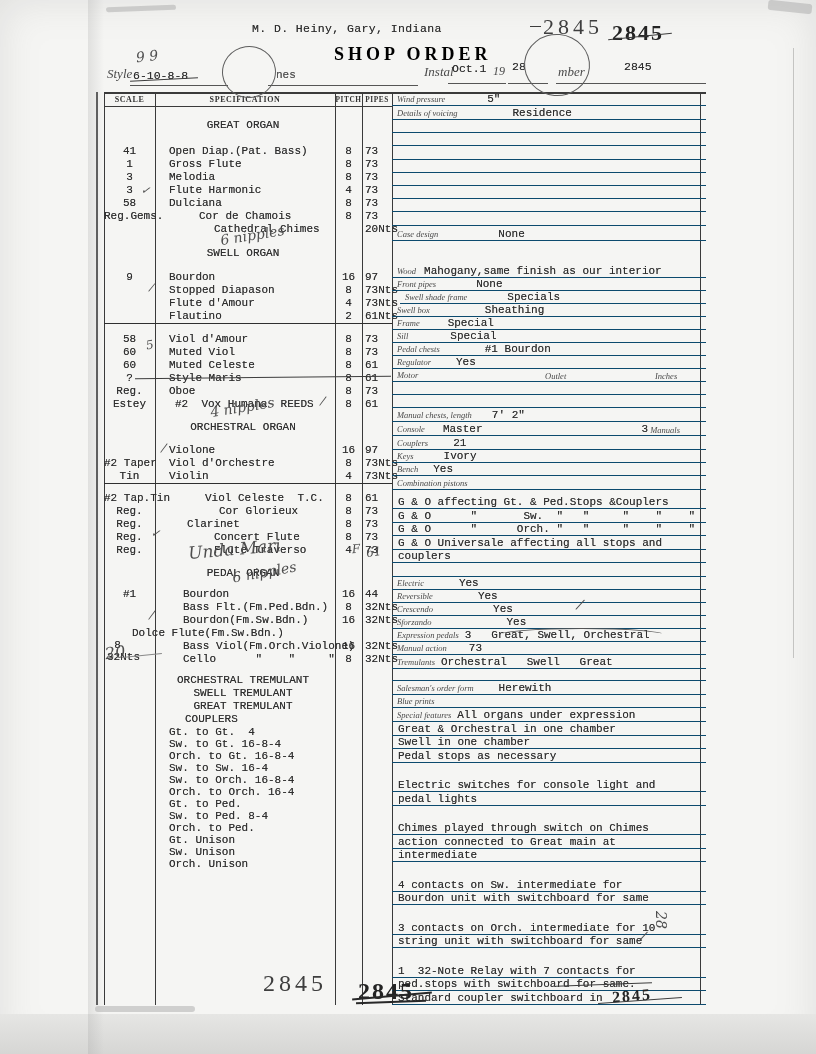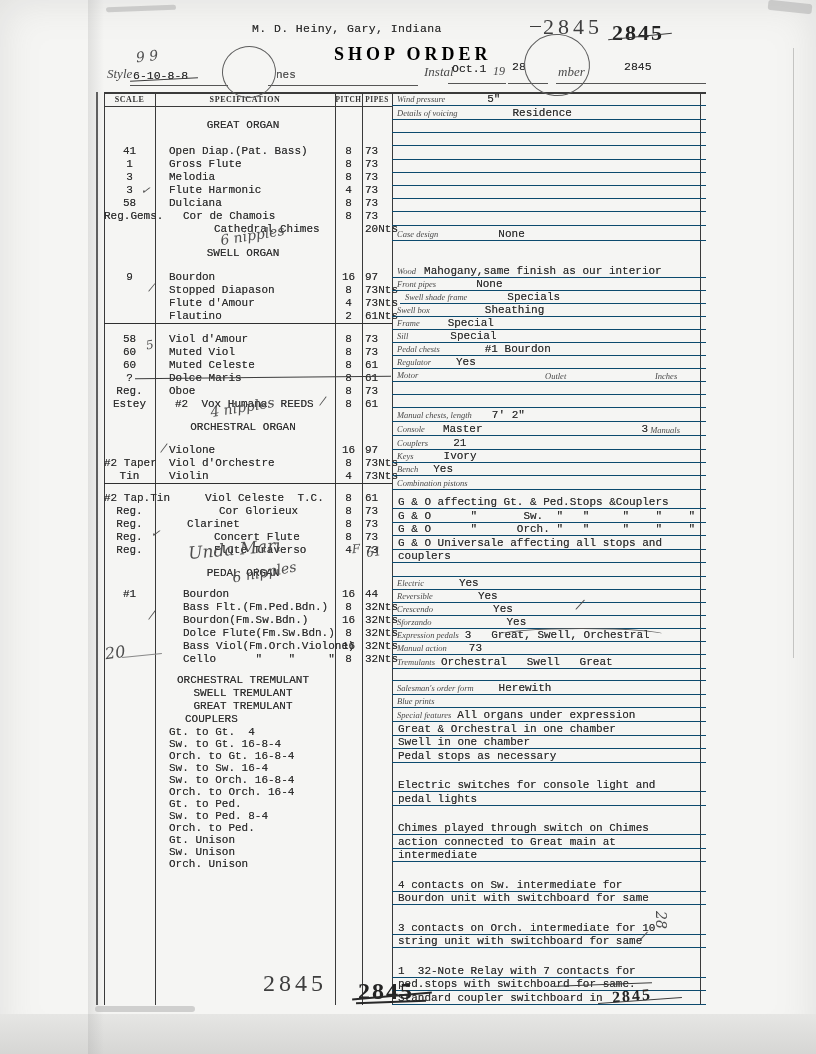--- a/index.html
+++ b/index.html
@@ -145,21 +145,21 @@
         <div class="c-pipes">73</div>
       </div>
       <div class="trow" style="height: 13px;">
         <div class="c-scale">58</div>
         <div class="c-spec">Dulciana</div>
         <div class="c-pitch">8</div>
         <div class="c-pipes">73</div>
       </div>
       <div class="trow" style="height: 13px;">
         <div class="c-scale">Reg.Gems.</div>
-        <div class="c-spec" style="padding-left: 28px;">Cor de Chamois</div>
+        <div class="c-spec" style="padding-left: 44px;">Cor de Chamois</div>
         <div class="c-pitch">8</div>
         <div class="c-pipes">73</div>
       </div>
       <div class="trow" style="height: 13px;">
         <div class="c-scale"></div>
         <div class="c-spec" style="padding-left: 59px;">Cathedral Chimes</div>
         <div class="c-pitch"></div>
         <div class="c-pipes">20Nts</div>
       </div>
       <div class="trow gap" style="height: 11px;"></div>
@@ -205,21 +205,21 @@
         <div class="c-pipes">73</div>
       </div>
       <div class="trow" style="height: 13px;">
         <div class="c-scale">60</div>
         <div class="c-spec">Muted Celeste</div>
         <div class="c-pitch">8</div>
         <div class="c-pipes">61</div>
       </div>
       <div class="trow" style="height: 13px;">
         <div class="c-scale">?</div>
-        <div class="c-spec">Dolce Maris</div>
+        <div class="c-spec">Style Maris</div>
         <div class="c-pitch">8</div>
         <div class="c-pipes">61</div>
       </div>
       <div class="trow" style="height: 13px;">
         <div class="c-scale">Reg.</div>
         <div class="c-spec">Oboe</div>
         <div class="c-pitch">8</div>
         <div class="c-pipes">73</div>
       </div>
       <div class="trow" style="height: 13px;">
@@ -298,21 +298,21 @@
         <div class="c-spec" style="padding-left: 28px;">Bass Flt.(Fm.Ped.Bdn.)</div>
         <div class="c-pitch">8</div>
         <div class="c-pipes">32Nts</div>
       </div>
       <div class="trow" style="height: 13px;">
         <div class="c-scale"></div>
         <div class="c-spec" style="padding-left: 28px;">Bourdon(Fm.Sw.Bdn.)</div>
         <div class="c-pitch">16</div>
         <div class="c-pipes">32Nts</div>
       </div>
-      <div class="trow" style="height: 13px;">
+      <div class="trow" style="height: 13px; flex-direction: column;">
         <div class="c-scale"></div>
         <div class="c-spec" style="padding-left: 28px;">Dolce Flute(Fm.Sw.Bdn.)</div>
         <div class="c-pitch">8</div>
         <div class="c-pipes">32Nts</div>
       </div>
       <div class="trow" style="height: 13px;">
         <div class="c-scale"></div>
         <div class="c-spec" style="padding-left: 28px;">Bass Viol(Fm.Orch.Violone)</div>
         <div class="c-pitch">16</div>
         <div class="c-pipes">32Nts</div>

